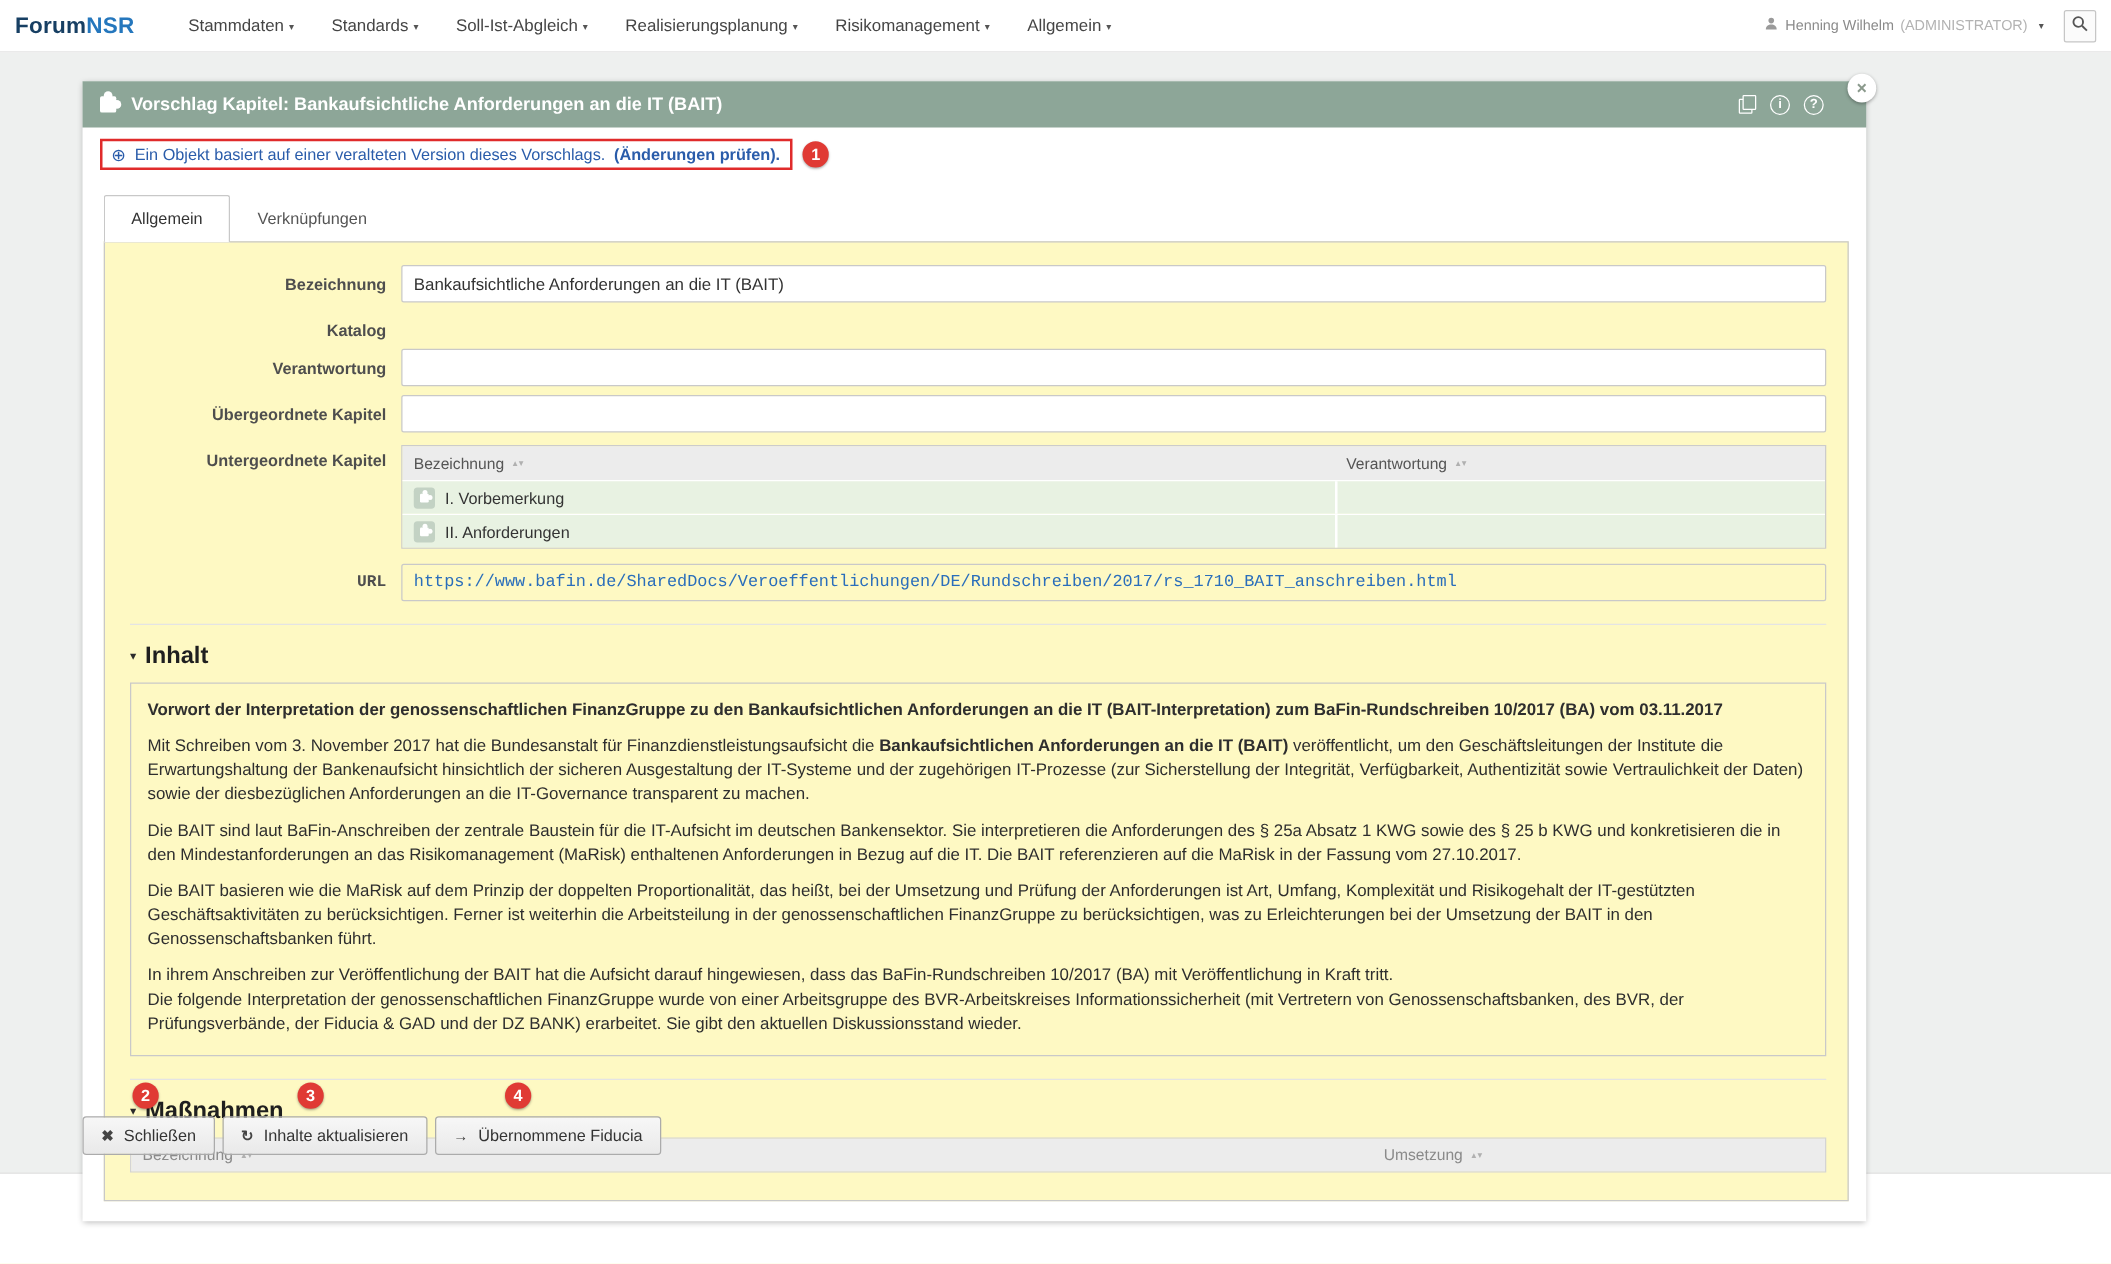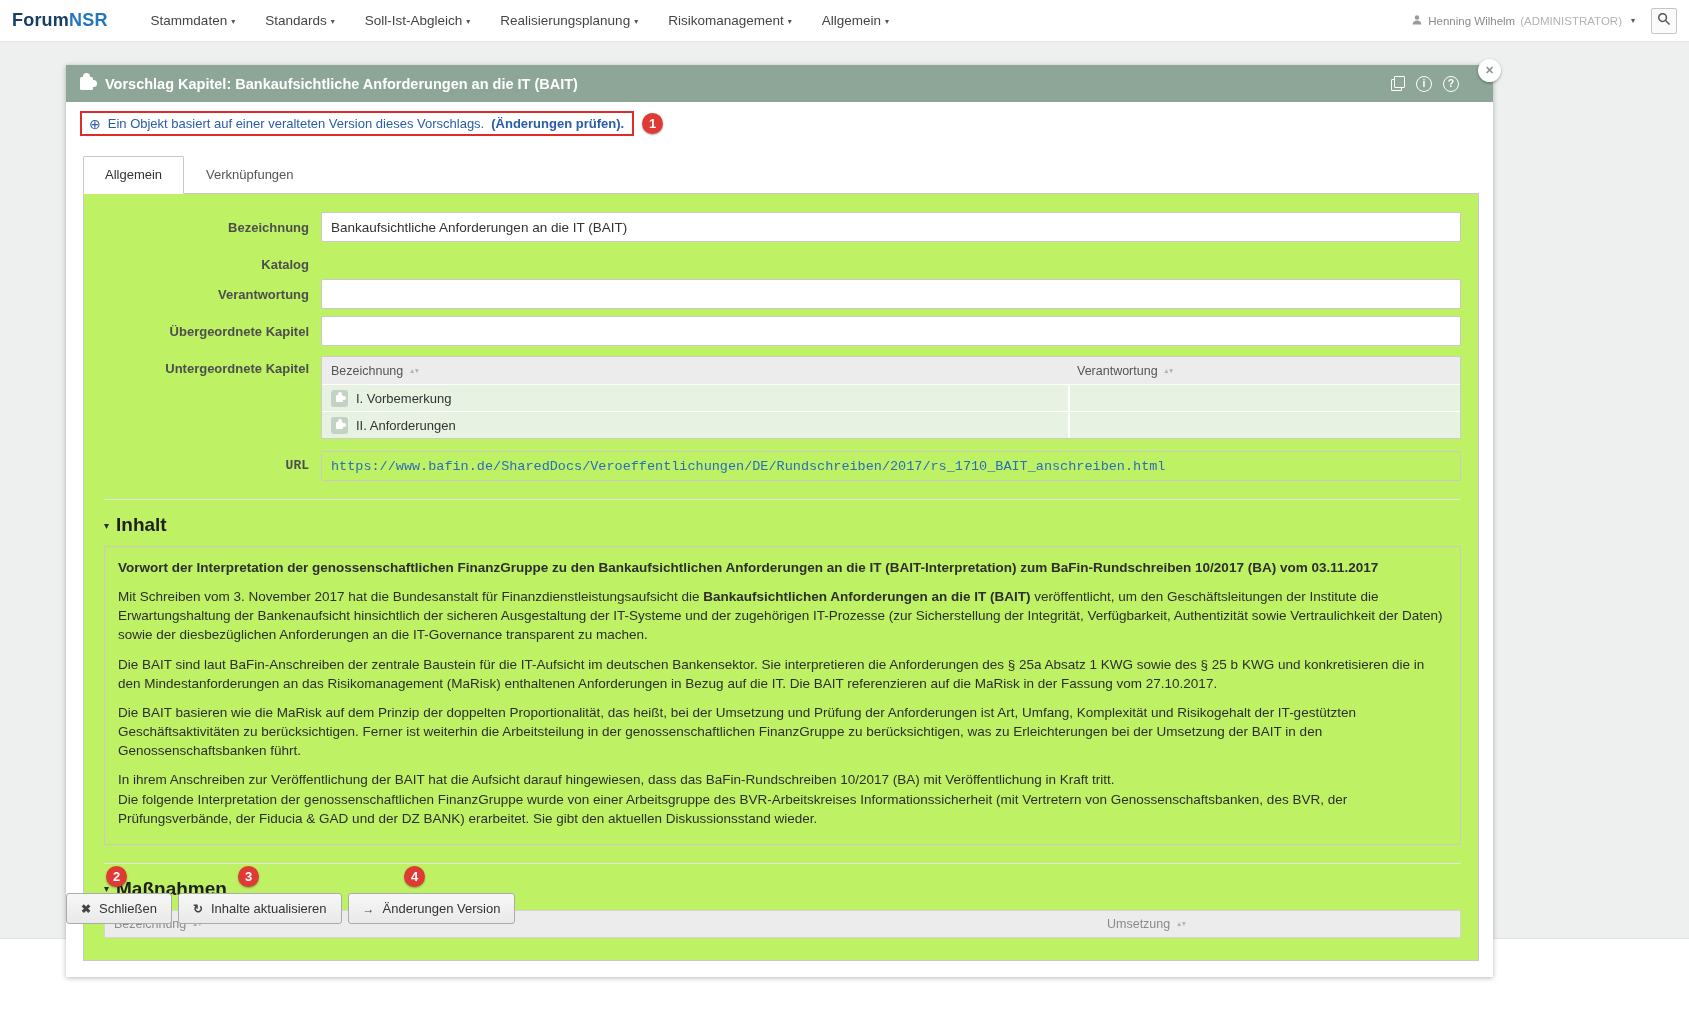--- a/index.html
+++ b/index.html
@@ -62,21 +62,21 @@
   .alert-action { color:#2a5caa; font-size:13px; font-weight:bold; cursor:pointer; text-decoration:none; }
   .badge { width:21px; height:21px; border-radius:50%; background:#e03a34; color:#fff;
            font-size:13px; font-weight:bold; display:inline-flex; align-items:center;
            justify-content:center; box-shadow:0 1px 2px rgba(0,0,0,.35); margin-left:8px; flex:none; }
 
   
   .tabs { display:flex; padding-left:17px; margin-top:13px; position:relative; z-index:2; }
   .tab { padding:10px 21px; font-size:13px; color:#555; cursor:pointer; border:1px solid transparent; }
   .tab.active { background:#fff; border:1px solid #c8c8c8; border-bottom:1px solid #fff;
                 border-radius:2px 2px 0 0; margin-bottom:-1px; color:#333; }
-  .content-box { border:1px solid #c8c8c8; margin:0 14px 16px 17px; background:#bef264;
+  .content-box { border:1px solid #c8c8c8; margin:0 14px 16px 17px; background:#fef9c3;
                  padding:18px 0 22px 0; position:relative; z-index:1; }
 
   .form-row { display:flex; margin-bottom:7px; }
   .form-label { width:237px; flex:none; text-align:right; padding-right:12px; padding-top:8px;
                 font-size:13px; font-weight:bold; color:#4e4e4e; }
   .form-field { flex:1; margin-right:17px; }
   .text-input { width:100%; height:30px; border:1px solid #c9c9c9; border-radius:2px;
                 font-family:"Liberation Sans",sans-serif; font-size:13.5px; color:#333; padding:0 9px; background:#fff; }
   .input-like { width:100%; height:30px; border:1px solid #c9c9c9; border-radius:2px; background:#fff;
                 display:flex; align-items:center; padding:0 5px; }
@@ -315,15 +315,15 @@
   <button class="btn">
     <span class="btn-icon">✖</span>
     <span>Schließen</span>
   </button>
   <button class="btn">
     <span class="btn-icon">↻</span>
     <span>Inhalte aktualisieren</span>
   </button>
   <button class="btn">
     <span class="btn-icon">→</span>
-    <span>Änderungen Version</span>
+    <span>Übernommene Fiducia</span>
   </button>
 </div>
 
 </body></html>

